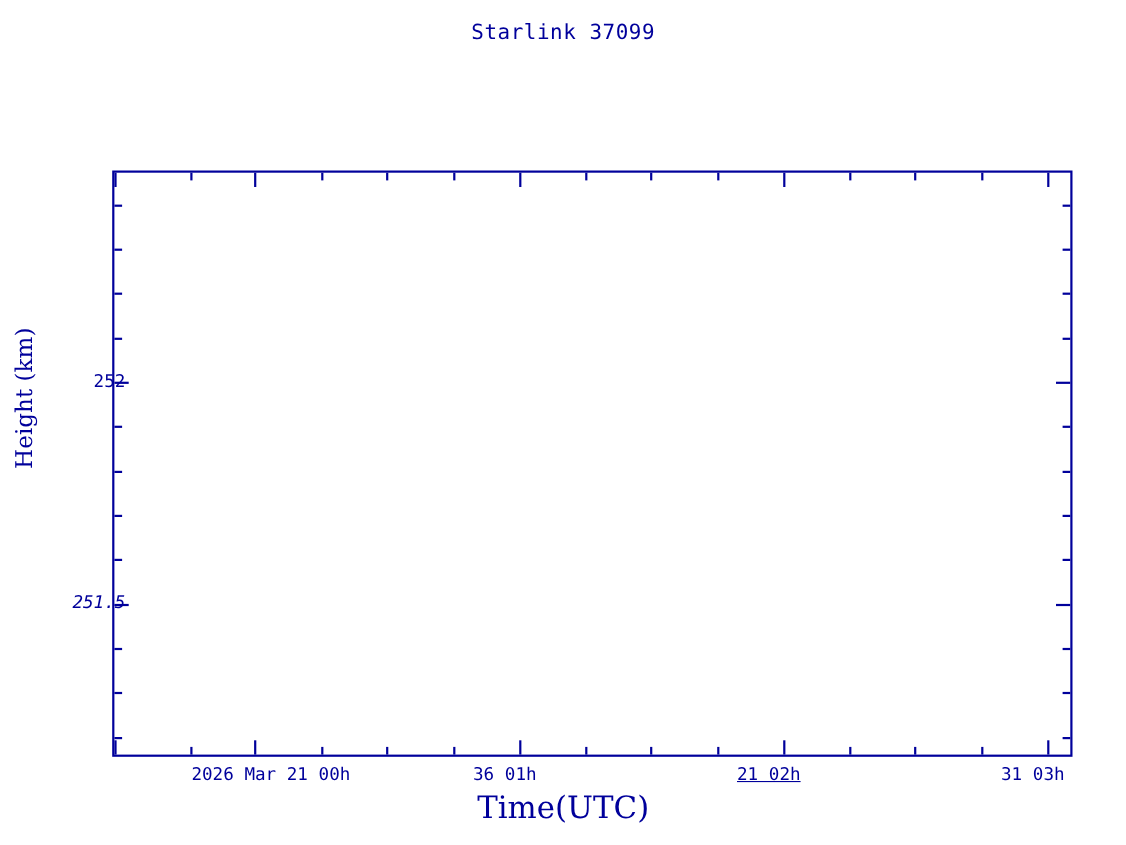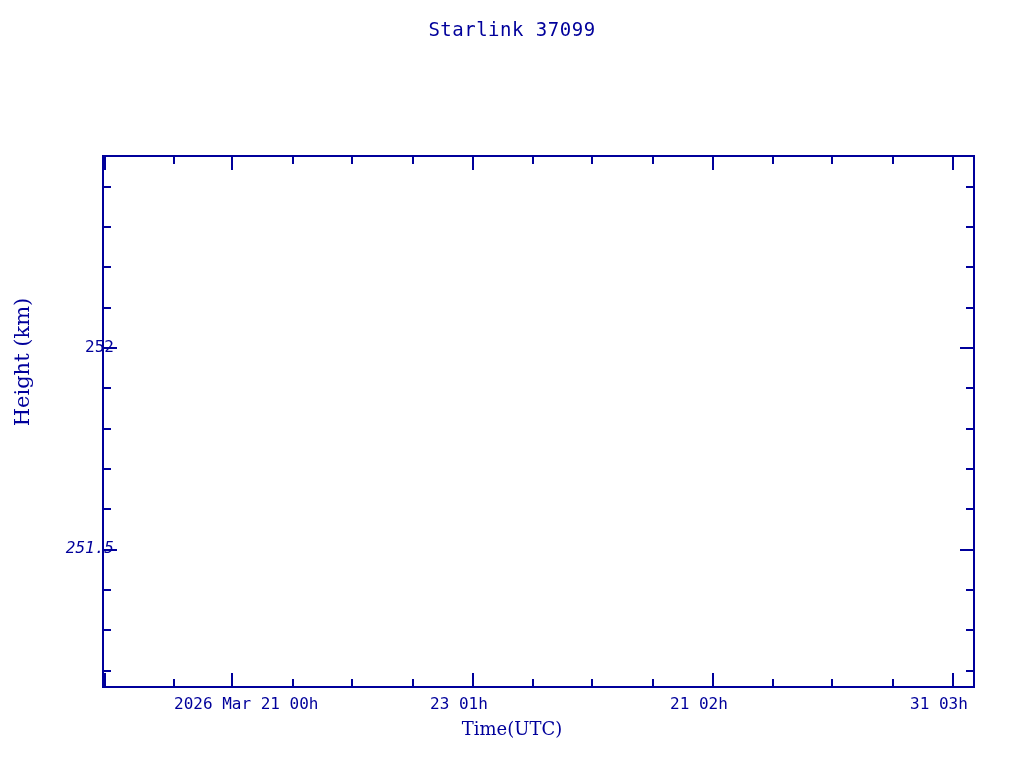--- a/index.html
+++ b/index.html
@@ -91,21 +91,21 @@
   }
 
   .axis-title-x {
     position: absolute;
     top: 718px;
     left: 0;
     width: 1024px;
     text-align: center;
     color: #00009b;
     font-family: "DejaVu Serif", "Liberation Serif", serif;
-    font-size: 18px;
+    font-size: 28px;
     white-space: nowrap;
   }
 
   .axis-title-y {
     position: absolute;
     left: -78px;
     top: 350px;
     width: 200px;
     text-align: center;
     color: #00009b;
@@ -194,21 +194,21 @@
     <div class="tick tick-y-right tick-major-h" style="top:391.5px;"></div>
     <div class="tick tick-y-right tick-minor-h" style="top:432px;"></div>
     <div class="tick tick-y-right tick-minor-h" style="top:472px;"></div>
     <div class="tick tick-y-right tick-minor-h" style="top:512.5px;"></div>
   </div>
 
   <div class="ylabel-tick" style="left:0px; width:93px; top:337px; right:auto;">252</div>
   <div class="ylabel-tick" style="left:0px; width:93px; top:538px; right:auto;font-style:italic;">251.5</div>
 
   <div class="xlabel-tick" style="left:142px; top:694px;margin-left:32px;">2026 Mar 21  00h</div>
-  <div class="xlabel-tick" style="left:430px; top:694px;">23  01h</div>
-  <div class="xlabel-tick" style="left:670px; top:694px;">21  02h</div>
+  <div class="xlabel-tick" style="left:430px; top:694px;">36  01h</div>
+  <div class="xlabel-tick" style="left:670px; top:694px;text-decoration:underline;">21  02h</div>
   <div class="xlabel-tick" style="left:910px; top:694px;">31  03h</div>
 
   <div class="axis-title-x">Time(UTC)</div>
 
   <div class="axis-title-y">Height (km)</div>
 
 </div>
 
 </body></html>

